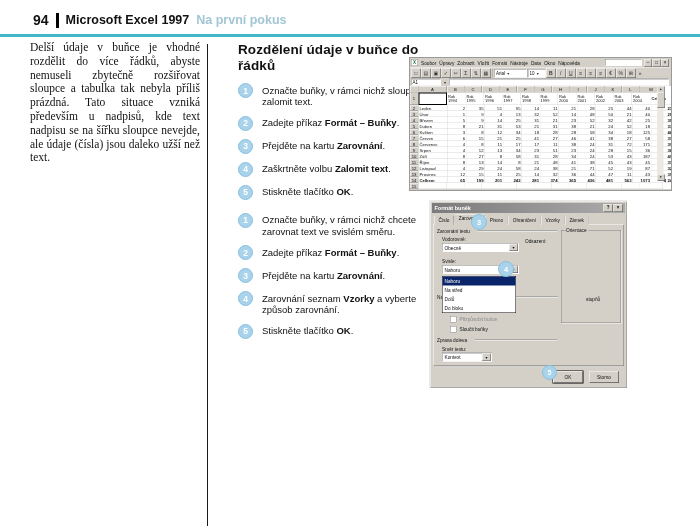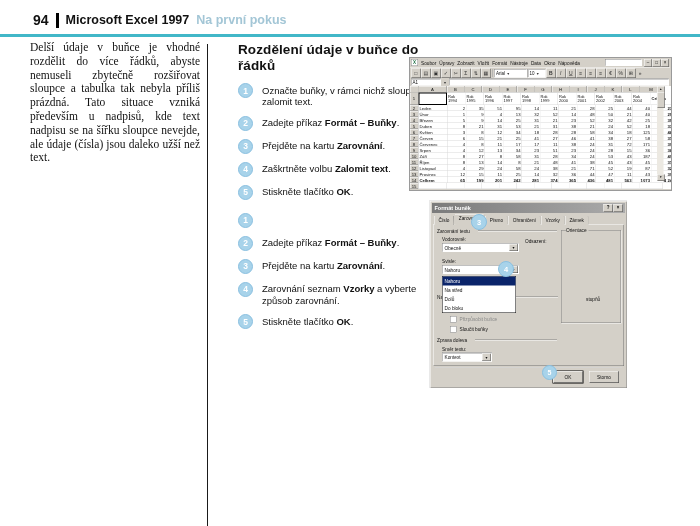--- a/index.html
+++ b/index.html
@@ -154,20 +154,21 @@
         <span class="step-text"><span>Zaškrtněte volbu </span><b>Zalomit text</b><span>.</span></span>
       </div>
       <div class="step">
         <span class="badge">5</span>
         <span class="step-text"><span>Stiskněte tlačítko </span><b>OK</b><span>.</span></span>
       </div>
     </div>
     <div class="section">
       <div class="step">
         <span class="badge">1</span>
+        <span class="step-text"><span>Označte buňky, v rámci nichž chcete zarovnat text ve svislém směru.</span></span>
       </div>
       <div class="step">
         <span class="badge">2</span>
         <span class="step-text"><span>Zadejte příkaz </span><b>Formát – Buňky</b><span>.</span></span>
       </div>
       <div class="step">
         <span class="badge">3</span>
         <span class="step-text"><span>Přejděte na kartu </span><b>Zarovnání</b><span>.</span></span>
       </div>
       <div class="step">

